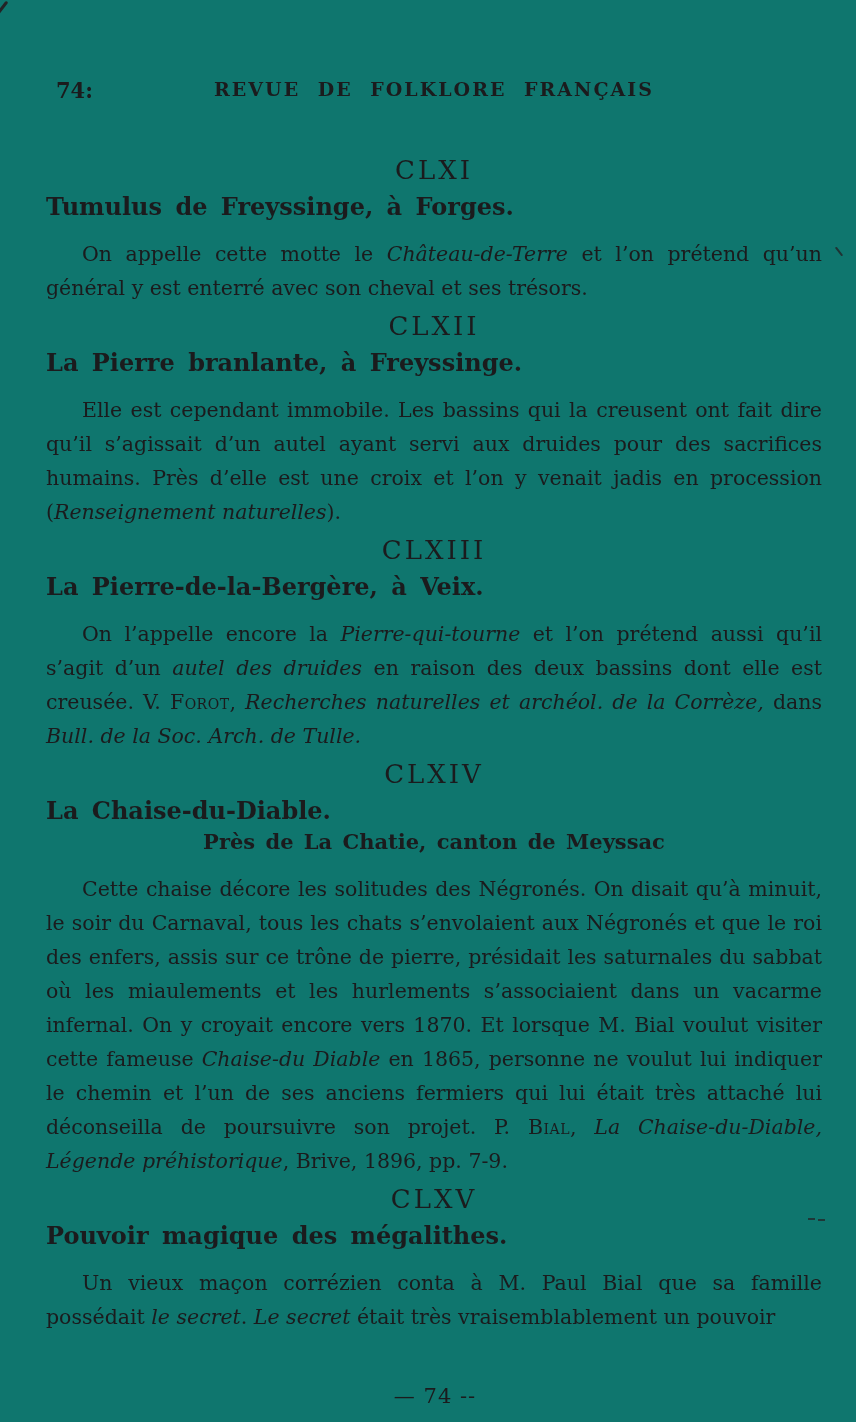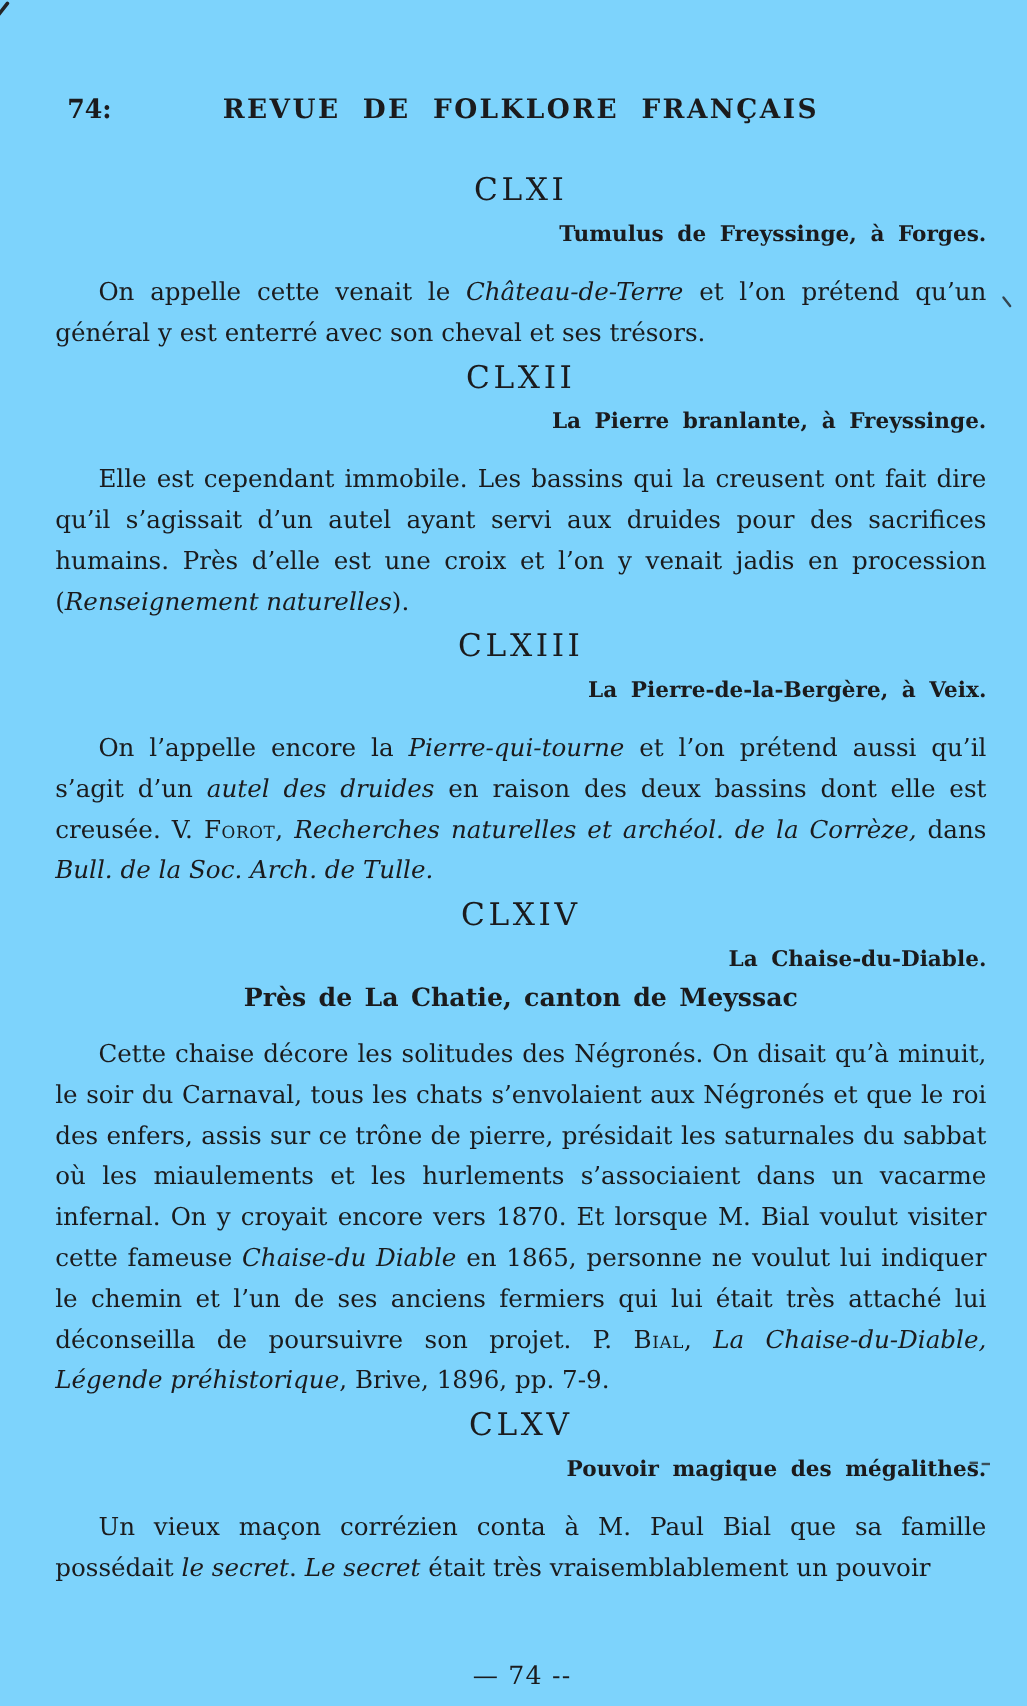--- a/index.html
+++ b/index.html
@@ -5,21 +5,21 @@
   html, body {
     margin: 0;
     padding: 0;
     background: #e9e9e7;
   }
   .page {
     position: relative;
     width: 856px;
     height: 1422px;
     margin: 0 auto;
-    background: #7dd3fc;
+    background: #0f766e;
     color: #1b1b1d;
     font-family: "DejaVu Serif", "Liberation Serif", serif;
     overflow: hidden;
     box-sizing: border-box;
     padding: 78px 34px 0 46px;
   }
 
   
   .page-header {
     position: relative;
@@ -29,43 +29,43 @@
     position: absolute;
     left: 10px;
     top: 0;
     font-size: 21px;
     font-weight: 700;
     letter-spacing: 0px;
     transform: scaleY(1.05);
   }
   .running-title {
     text-align: center;
-    font-size: 22px;
+    font-size: 19px;
     font-weight: 700;
     letter-spacing: 2px;
     word-spacing: 9px;
     transform: scaleY(1.02);
   }
 
   
   .entry { margin-top: 7px; }
-  .entry.first { margin-top: 41px; }
+  .entry.first { margin-top: 52px; }
 
   .sec-num {
     margin: 0;
     text-align: center;
     font-size: 26px;
     font-weight: 400;
     letter-spacing: 3px;
     line-height: 28px;
   }
   .sec-title {
     margin: 9px 0 0 0;
-    text-align: right;
-    font-size: 18px;
+    text-align: left;
+    font-size: 24px;
     font-weight: 700;
     word-spacing: 5px;
     line-height: 28px;
   }
   .sec-sub {
     margin: 3px 0 0 0;
     text-align: center;
     font-size: 21px;
     font-weight: 700;
     word-spacing: 3px;
@@ -127,21 +127,21 @@
   <div class="artifact artifact-dashes"></div>
 
   <header class="page-header">
     <span class="folio">74:</span>
     <div class="running-title">REVUE DE FOLKLORE FRANÇAIS</div>
   </header>
 
   <section class="entry first">
     <h2 class="sec-num">CLXI</h2>
     <h3 class="sec-title">Tumulus de Freyssinge, à Forges.</h3>
-    <p class="body-par"><span>On appelle cette venait le </span><i>Château-de-Terre</i><span> et l’on prétend qu’un général y est enterré avec son cheval et ses trésors.</span></p>
+    <p class="body-par"><span>On appelle cette motte le </span><i>Château-de-Terre</i><span> et l’on prétend qu’un général y est enterré avec son cheval et ses trésors.</span></p>
   </section>
 
   <section class="entry">
     <h2 class="sec-num">CLXII</h2>
     <h3 class="sec-title">La Pierre branlante, à Freyssinge.</h3>
     <p class="body-par"><span>Elle est cependant immobile. Les bassins qui la creusent ont fait dire qu’il s’agissait d’un autel ayant servi aux druides pour des sacrifices humains. Près d’elle est une croix et l’on y venait jadis en procession (</span><i>Renseignement naturelles</i><span>).</span></p>
   </section>
 
   <section class="entry">
     <h2 class="sec-num">CLXIII</h2>

